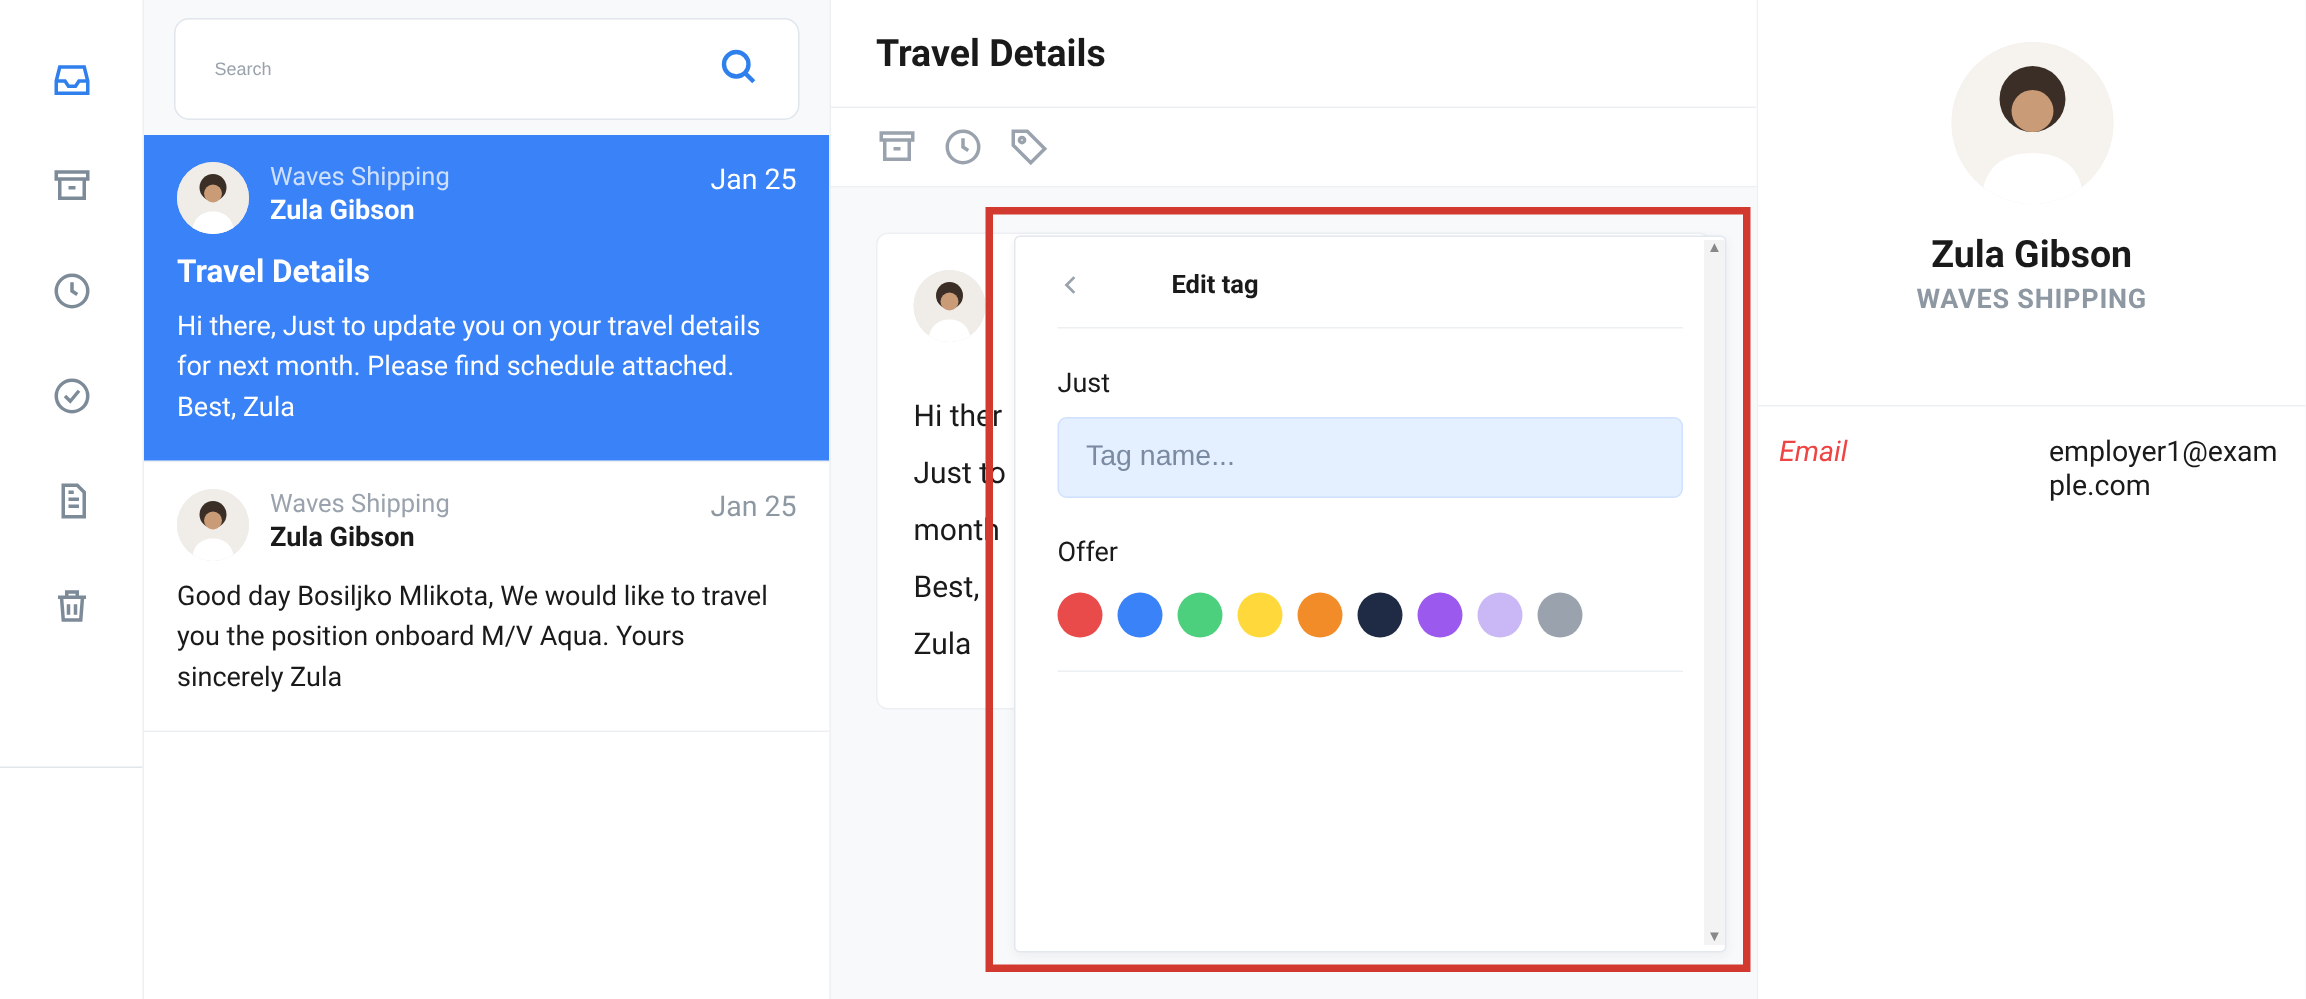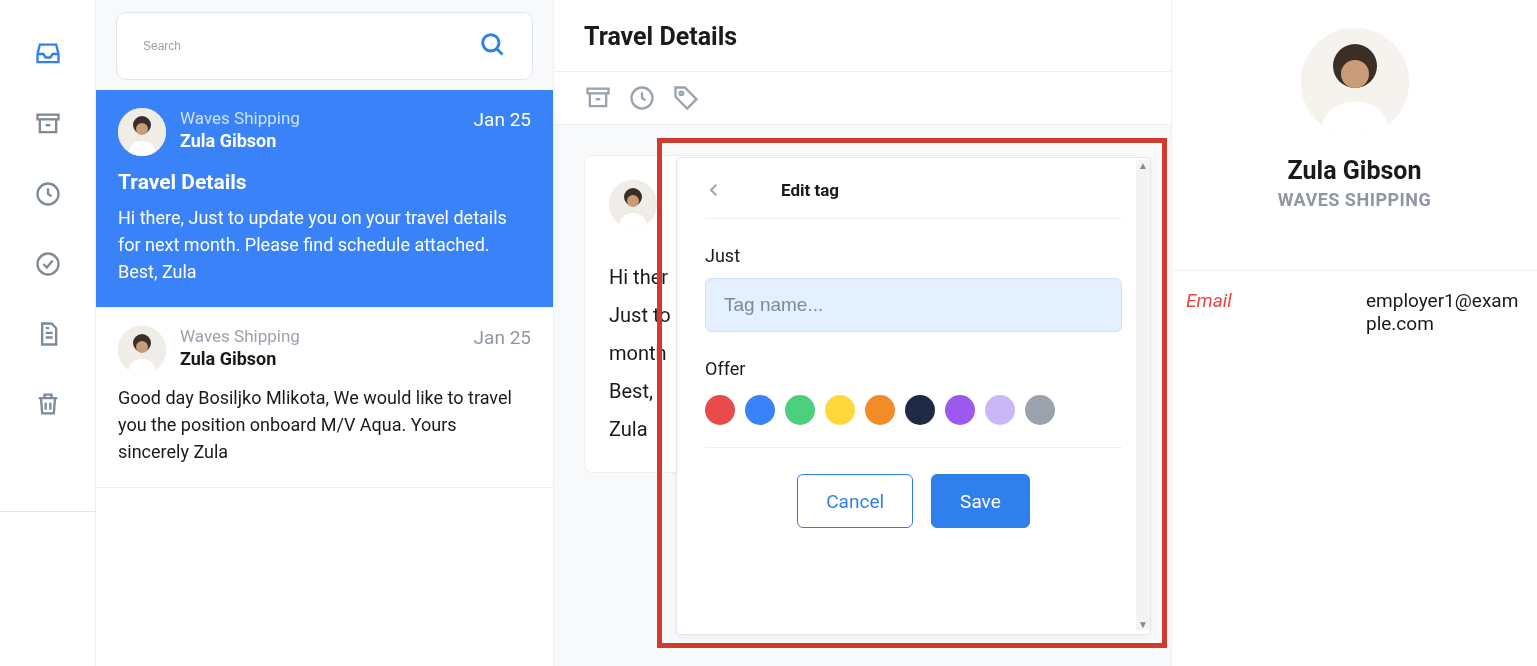--- a/index.html
+++ b/index.html
@@ -445,18 +445,14 @@
       <div class="color-swatch" style="background: rgb(233, 75, 75);"></div>
       <div class="color-swatch" style="background: rgb(58, 130, 247);"></div>
       <div class="color-swatch" style="background: rgb(76, 208, 125);"></div>
       <div class="color-swatch" style="background: rgb(255, 217, 59);"></div>
       <div class="color-swatch" style="background: rgb(242, 140, 40);"></div>
       <div class="color-swatch" style="background: rgb(31, 42, 68);"></div>
       <div class="color-swatch" style="background: rgb(155, 89, 237);"></div>
       <div class="color-swatch" style="background: rgb(201, 184, 245);"></div>
       <div class="color-swatch" style="background: rgb(154, 163, 173);"></div>
     </div>
-  <div class="popup-actions">
-    <div class="btn btn-cancel">Cancel</div>
-    <div class="btn btn-save">Save</div>
-  </div>
 </div>
 <div class="popup-scrollbar"></div>
 
 </body></html>

